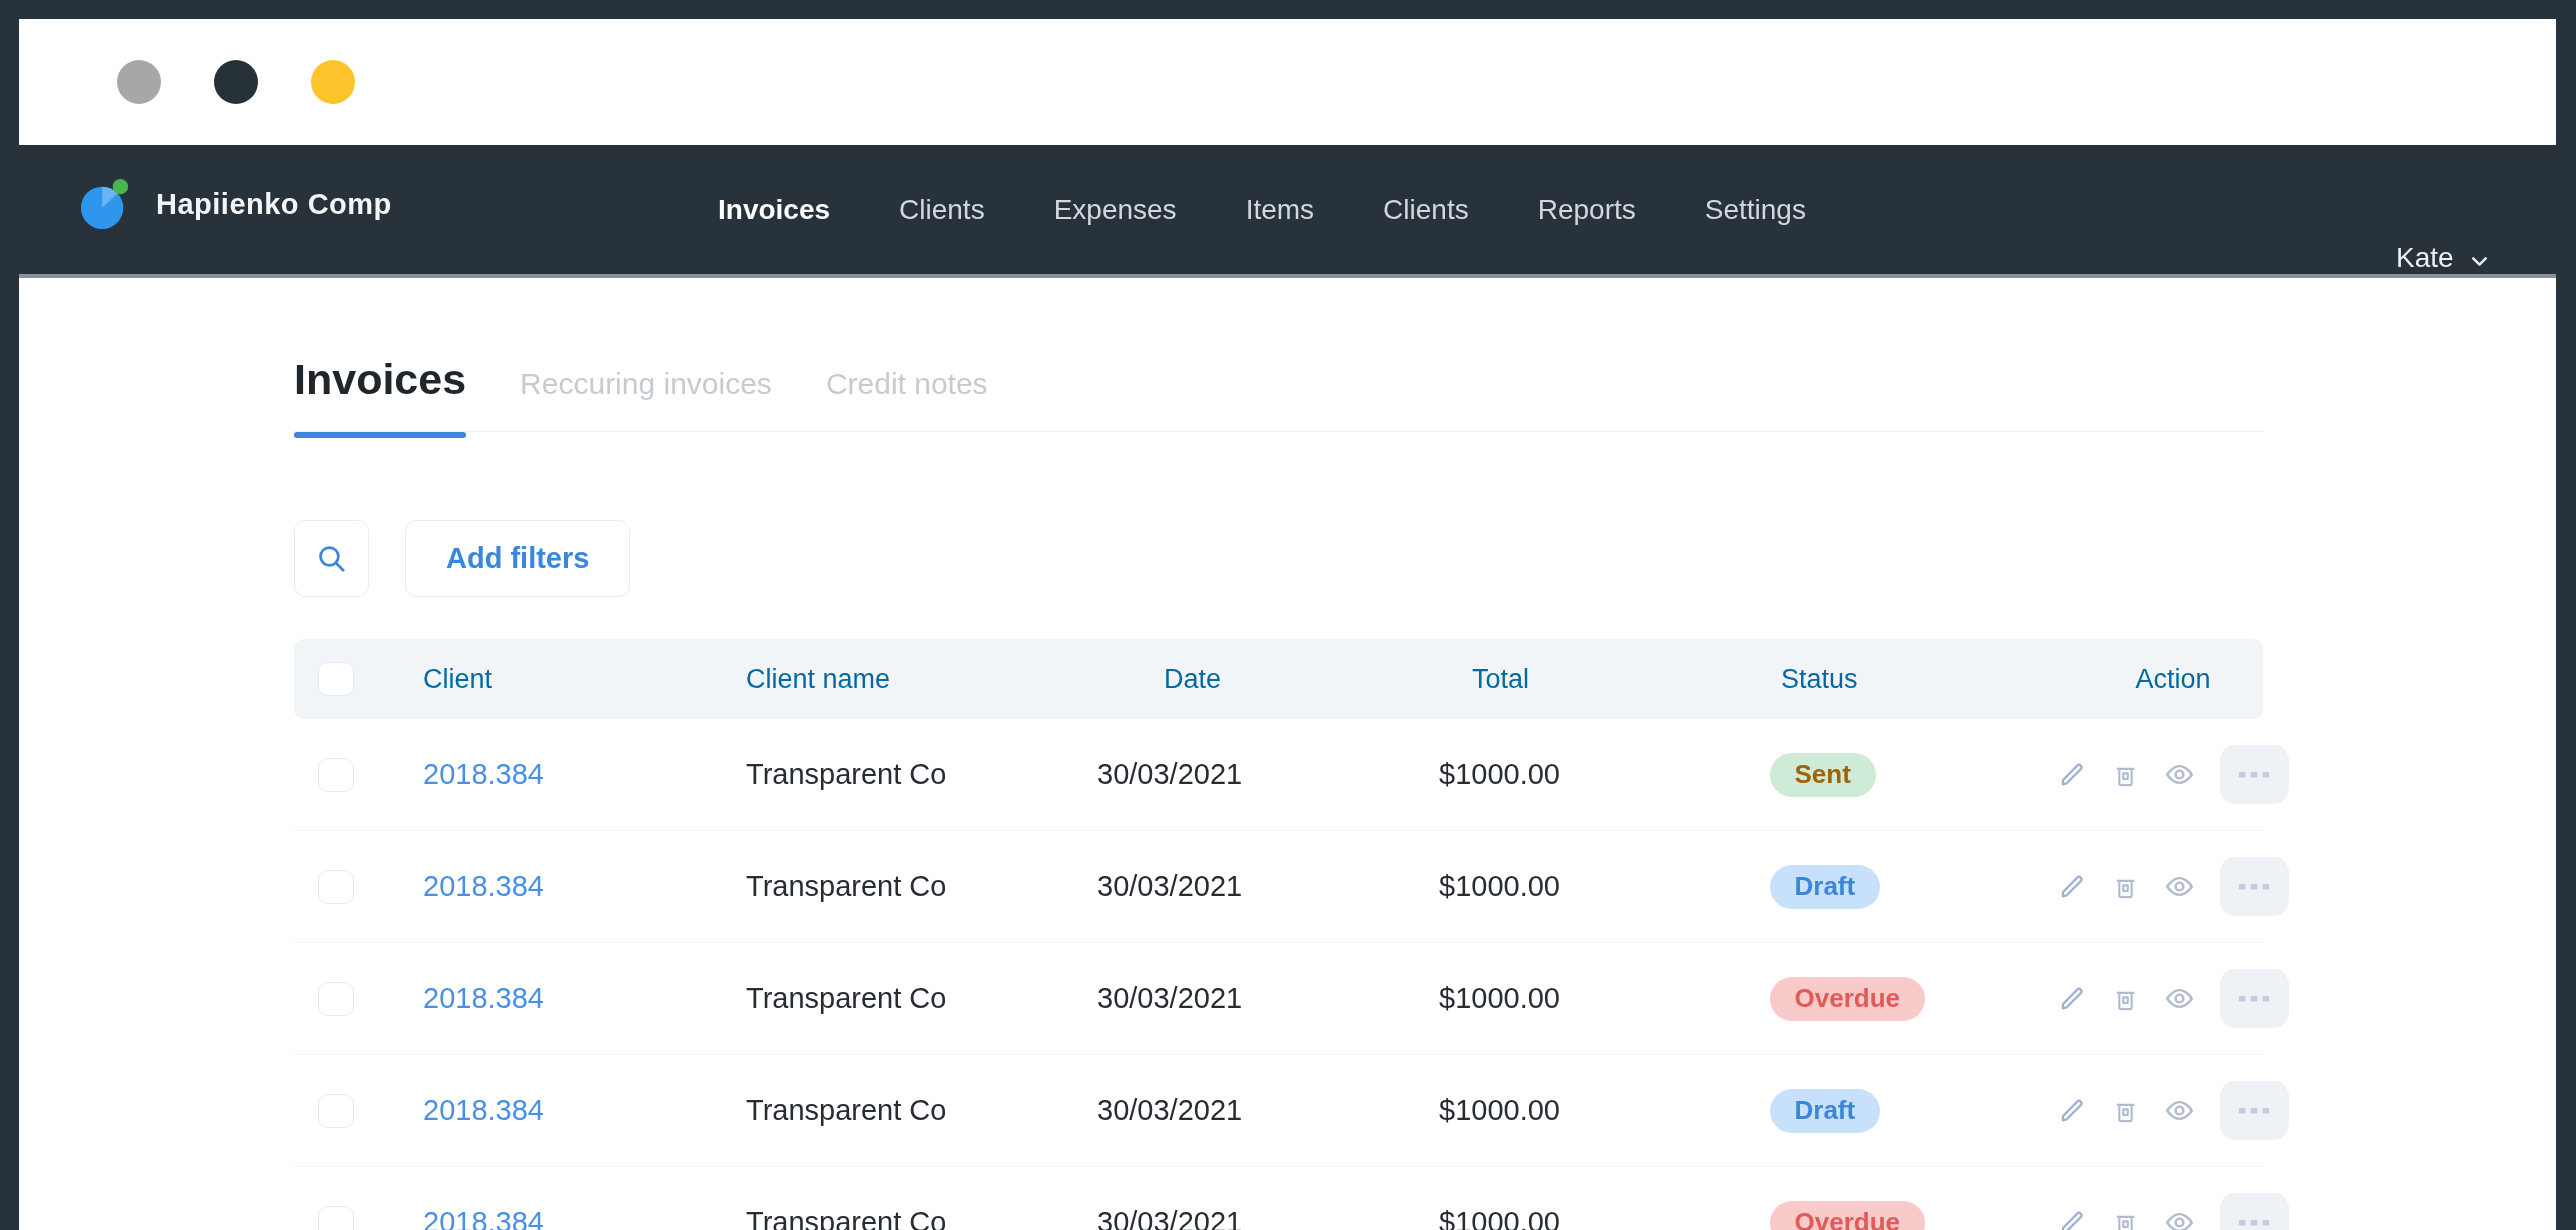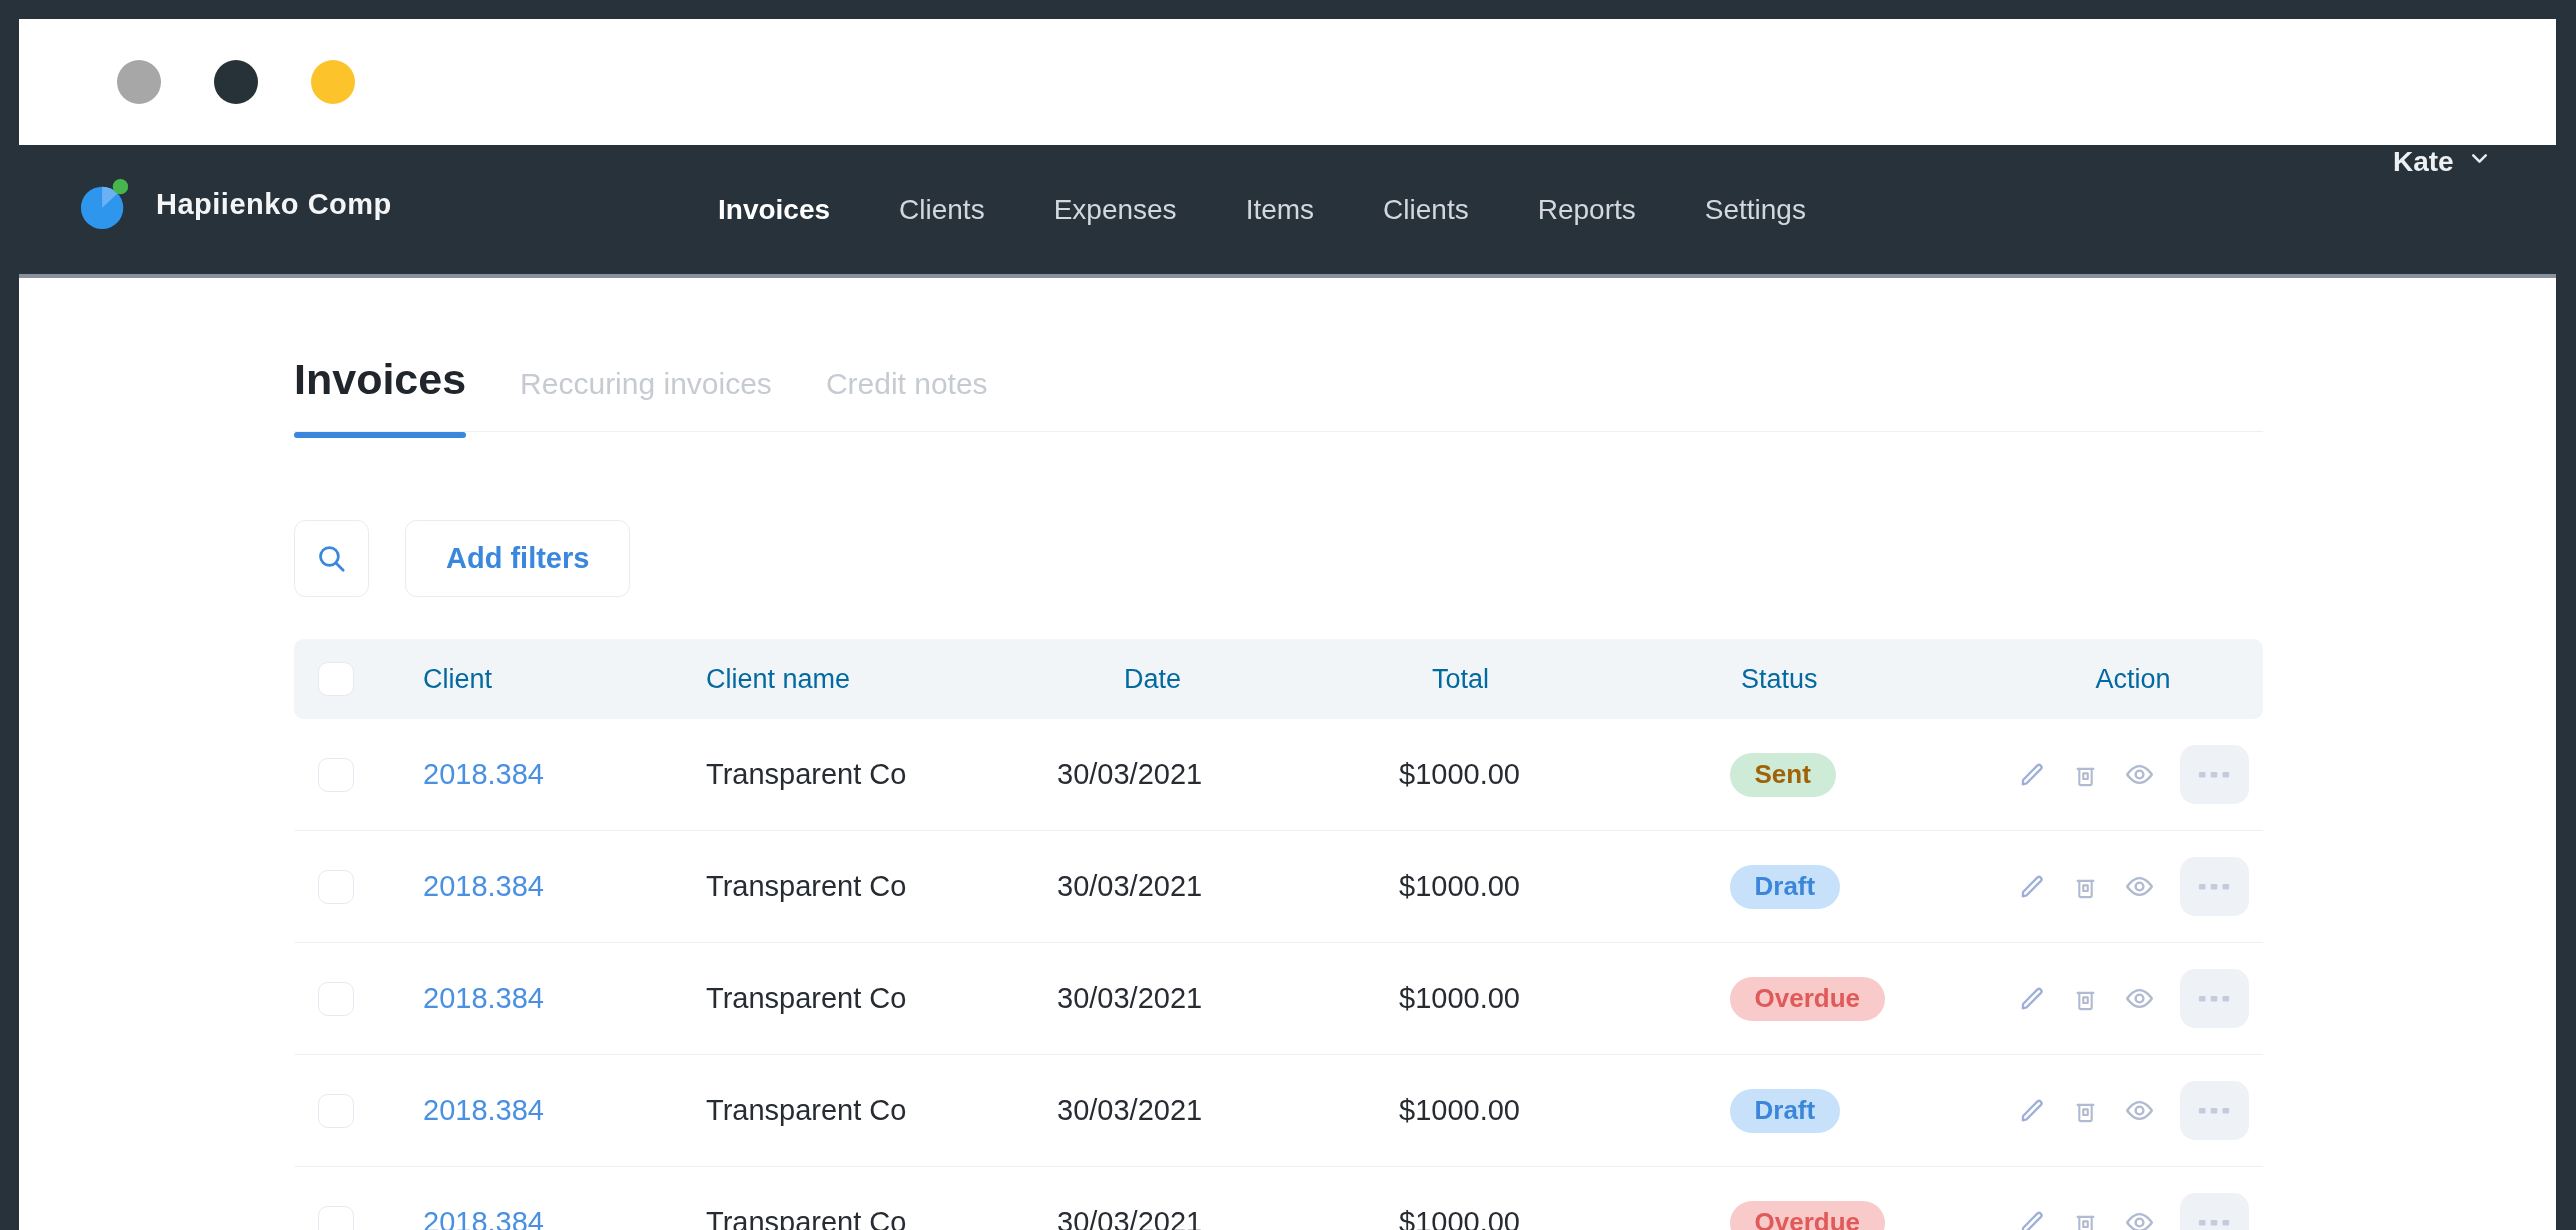--- a/index.html
+++ b/index.html
@@ -12,22 +12,22 @@
             display: flex; align-items: center; gap: 53px; padding-left: 98px; }
   .dot { width: 44px; height: 44px; border-radius: 50%; cursor: pointer; }
 
   
   .navbar { position: absolute; left: 0; top: 146px; width: 2576px; height: 128px; background: #27323a; }
   .brand { position: absolute; left: 79px; top: 0; height: 116px; display: flex; align-items: center; gap: 25px; cursor: pointer; }
   .brand-name { color: #f3f5f6; font-size: 29px; font-weight: 700; letter-spacing: 0.5px; }
   .nav { position: absolute; left: 718px; top: 0; height: 128px; display: flex; align-items: center; gap: 69px; }
   .nav-item { font-size: 28px; color: #d3d8de; cursor: pointer; text-decoration: none; }
   .nav-item.active { color: #ffffff; font-weight: 700; }
-  .user { position: absolute; right: 84px; top: 0; height: 128px; display: flex; align-items: flex-start; gap: 13.4px;
-          color: #eef1f3; font-size: 28px; font-weight: 700; cursor: pointer; }
+  .user { position: absolute; right: 84px; top: 0; height: 128px; display: flex; align-items: flex-end; gap: 13.4px;
+          color: #eef1f3; font-size: 28px; font-weight: 400; cursor: pointer; }
   .nav-shadow { position: absolute; left: 19px; top: 274px; width: 2537px; height: 3.8px; background: #8a919c; }
 
   
   .content { position: absolute; left: 19px; top: 278px; width: 2537px; height: 952px; background: #ffffff; overflow: hidden; }
   .container { margin-left: 275px; width: 1969px; }
 
   
   .tabs { padding-top: 77px; padding-bottom: 27px; display: flex; align-items: baseline; gap: 54px;
           border-bottom: 1.9px solid #eceff3; }
   .tab { font-size: 30px; color: #c6cbd2; cursor: pointer; }
@@ -47,21 +47,21 @@
 
   
   .table { margin-top: 42px; }
   .thead { height: 80px; background: #f2f5f8; border-radius: 9.6px; display: flex; align-items: center;
            font-size: 27px; color: #0369a1; }
   .trow { height: 112px; display: flex; align-items: center; font-size: 29px; color: #272c33;
           border-bottom: 1.9px solid #edf1f4; }
 
   .col-check  { flex: 0 0 129px; display: flex; padding-left: 24px; }
   .col-client { flex: 0 0 283px; }
-  .col-name   { flex: 0 0 351px; }
+  .col-name   { flex: 0 0 351px; margin-left: 40px; }
   .col-date   { flex: 0 0 342px; }
   .col-total  { flex: 0 0 342px; }
   .col-status { flex: 0 0 261px; }
   .col-action { flex: 0 0 262px; display: flex; align-items: center; justify-content: center; gap: 25px; }
   .thead .col-date  { padding-left: 67px; }
   .thead .col-total { padding-left: 33px; }
 
   .cb { width: 36px; height: 34px; border: 1.9px solid #e5e9f3; border-radius: 9.6px; background: #fff; cursor: pointer; }
   .link { color: #4a90e2; text-decoration: none; cursor: pointer; }
 

